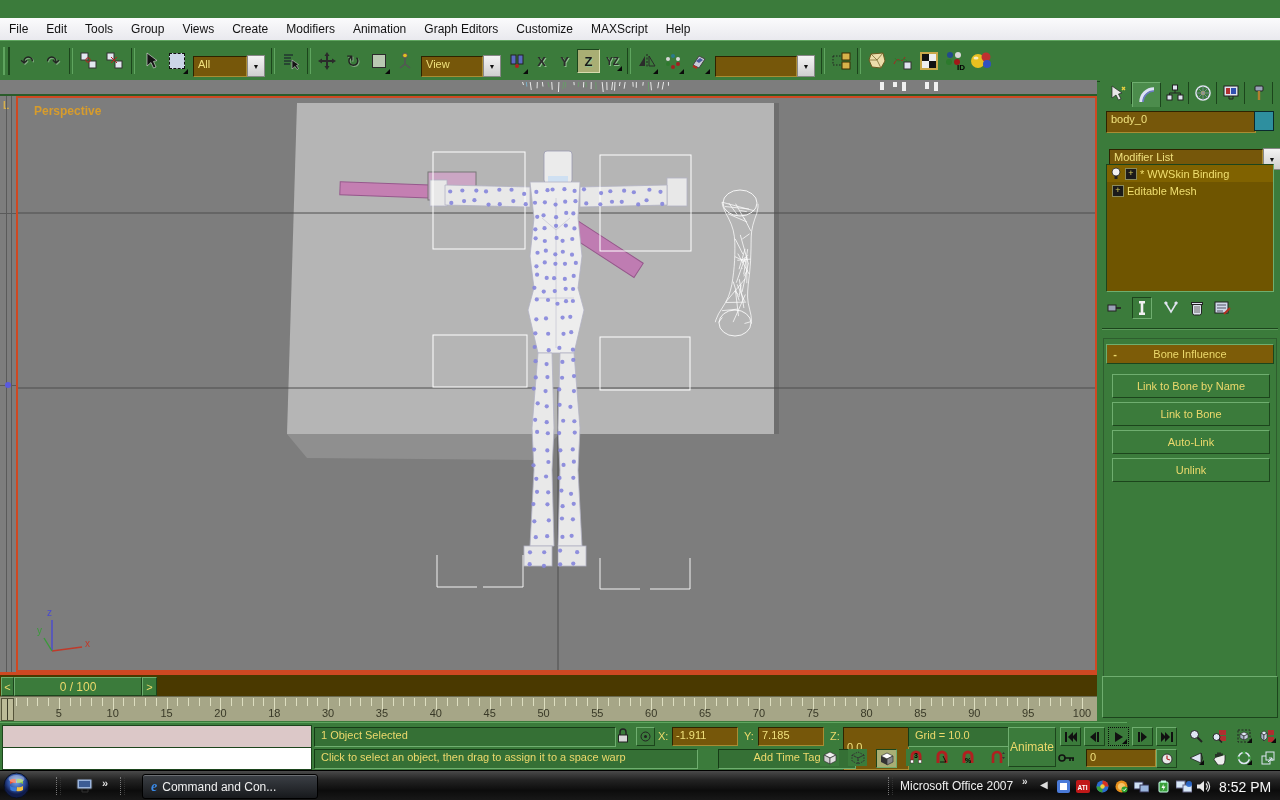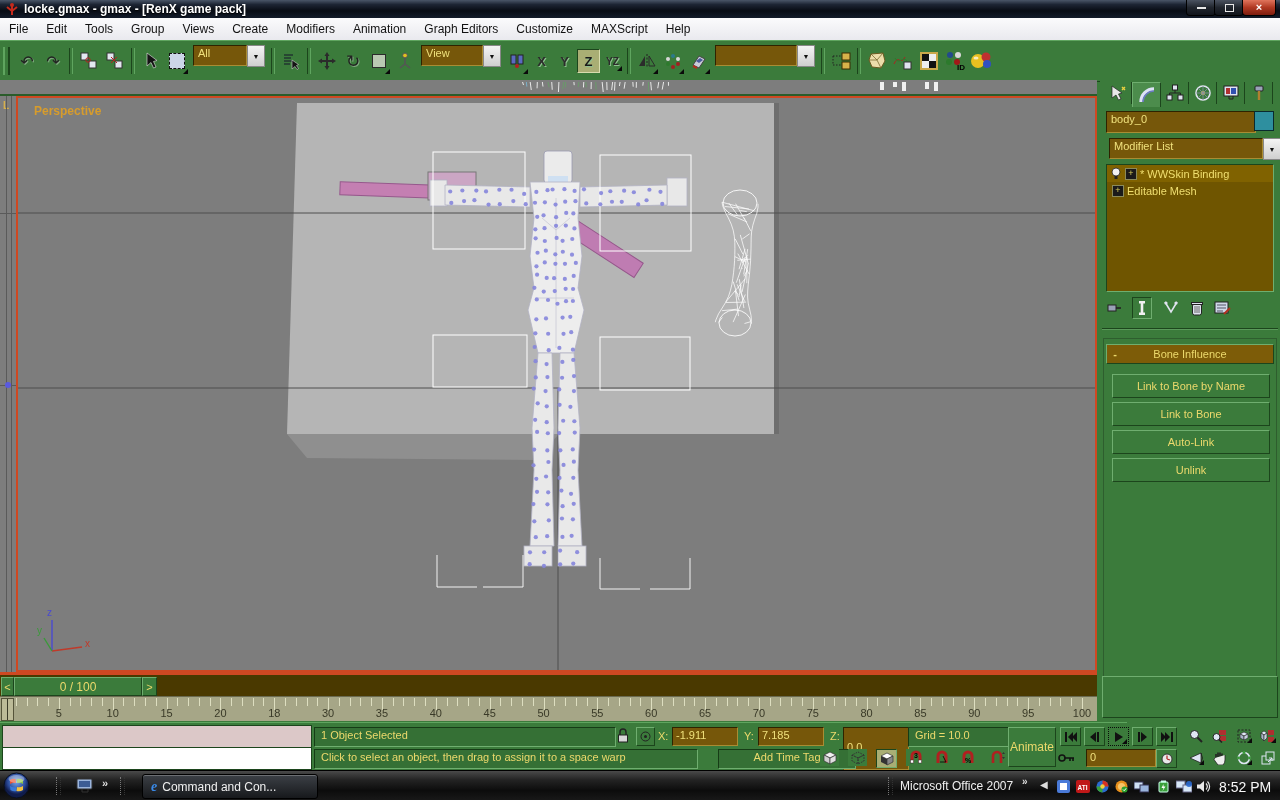--- a/index.html
+++ b/index.html
@@ -20,21 +20,21 @@
   .mitem{padding:0 9px;line-height:21px;}
   
   #toolbar{left:0;top:40px;width:1280px;height:40px;background:#3b7b3b;border-top:1px solid #5fa55f;border-bottom:1px solid #1c451c;display:flex;align-items:center;}
   .tdiv{width:2px;height:26px;margin:0 3px;border-left:1px solid #1c451c;border-right:1px solid #5fa55f;}
   .grip{width:3px;height:28px;margin:0 4px 0 3px;border-left:2px solid #5fa55f;border-right:2px solid #1c451c;}
   .tbtn{position:relative;min-width:24px;height:28px;display:flex;align-items:center;justify-content:center;margin:0 1px;}
   .fly:after{content:"";position:absolute;right:1px;bottom:1px;border-left:5px solid transparent;border-bottom:5px solid #0a0a0a;}
   .glyph{font-size:16px;color:#222;text-shadow:1px 1px 0 rgba(255,255,255,.35);}
   .axbtn{width:21px;height:22px;display:flex;align-items:center;justify-content:center;font-weight:bold;font-size:13px;color:#2c2c2c;text-shadow:1px 1px 0 #8fbf8f;margin:0 1px;position:relative;}
   .axbtn.pressed{background:#a9ae74;border-top:1px solid #1c451c;border-left:1px solid #1c451c;border-bottom:1px solid #d8dcae;border-right:1px solid #d8dcae;color:#1a1a1a;}
-  .combo{display:flex;align-items:flex-start;height:32px;margin:0 3px;}
+  .combo{display:flex;align-items:flex-end;height:32px;margin:0 3px;}
   .cfield{height:18px;background:#76570a;border:1px solid #2e2300;border-bottom-color:#a98c33;border-right-color:#a98c33;color:#efe07c;padding:1px 4px 0 4px;font-size:11px;}
   .cbtn{width:16px;height:20px;background:linear-gradient(180deg,#f4f4f4,#cfcfcf);border:1px solid #888;display:flex;align-items:center;justify-content:center;font-size:7px;color:#111;}
   
   #topsliver{left:0;top:80px;width:1097px;height:14px;background:#7d7d7d;border-bottom:2px solid #2a5c2a;}
   #leftsliver{left:0;top:96px;width:16px;height:576px;background:#7d7d7d;}
   #viewport{left:16px;top:96px;width:1081px;height:576px;border:2px solid #cf4822;box-sizing:border-box;background:#7d7d7d;}
   #vplabel{left:34px;top:104px;color:#d79c2c;font-weight:bold;font-size:12px;}
   
   #cmdpanel{left:1100px;top:80px;width:180px;height:638px;background:#3b7b3b;}
   .tab{width:27px;height:22px;display:flex;align-items:center;justify-content:center;border-right:1px solid #1c451c;}
@@ -61,36 +61,20 @@
   .task{position:absolute;top:3px;height:23px;border-radius:3px;border:1px solid #000;box-shadow:inset 0 1px 0 rgba(255,255,255,.25);
         background:linear-gradient(180deg,#3c4046,#17191c);color:#f0f0f0;display:flex;align-items:center;gap:5px;padding:0 8px;font-size:12px;white-space:nowrap;overflow:hidden;}
   .task.active{background:linear-gradient(180deg,#70757c,#2e3136);}
   .trayico{position:absolute;top:9px;}
 </style>
 </head>
 <body>
 
 <div id="stage">
 
-  <div class="abs" id="titlebar">
-    <svg class="abs" style="left:5px;top:2px" width="14" height="14">
-      <circle cx="7" cy="3" r="2" fill="#c62a1c"></circle>
-        <path d="M7,4 L7,13 M2,5 L7,9 M12,5 L7,9" stroke="#c62a1c" stroke-width="2" fill="none"></path>
-    </svg>
-    <span class="ttl">locke.gmax - gmax - [RenX game pack]</span>
-    <span class="wbtn" style="right:64px;width:28px">
-        <span class="bar"></span>
-      </span>
-    <span class="wbtn" style="right:36px;width:28px">
-        <span class="sq"></span>
-      </span>
-    <span class="wbtn close" style="right:4px;width:32px">
-        <span class="xg">×</span>
-      </span>
-  </div>
 
   <div class="abs" id="menubar">
     <span class="mitem">File</span>
     <span class="mitem">Edit</span>
     <span class="mitem">Tools</span>
     <span class="mitem">Group</span>
     <span class="mitem">Views</span>
     <span class="mitem">Create</span>
     <span class="mitem">Modifiers</span>
     <span class="mitem">Animation</span>

